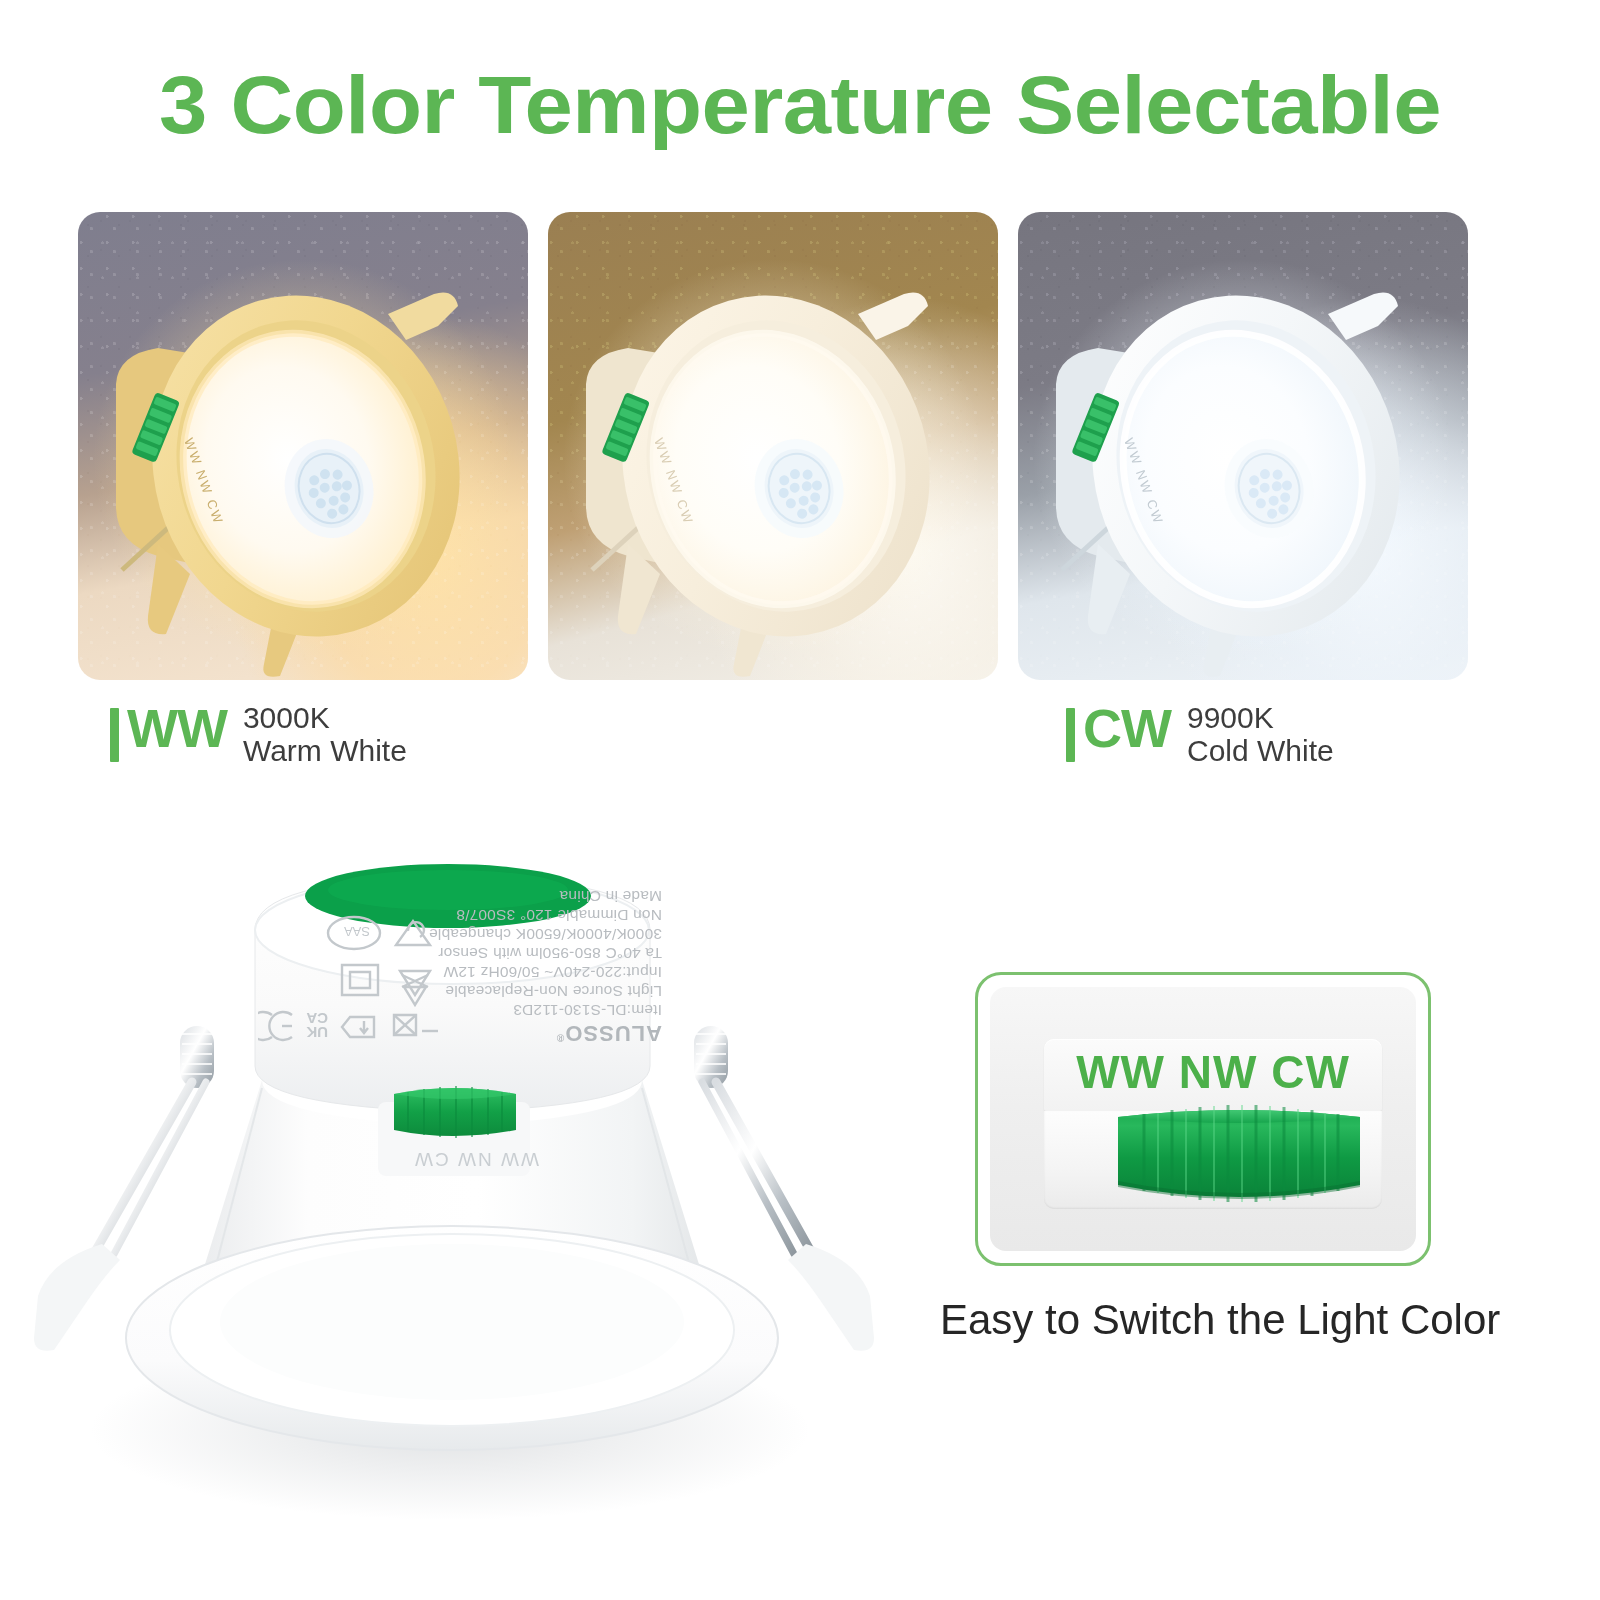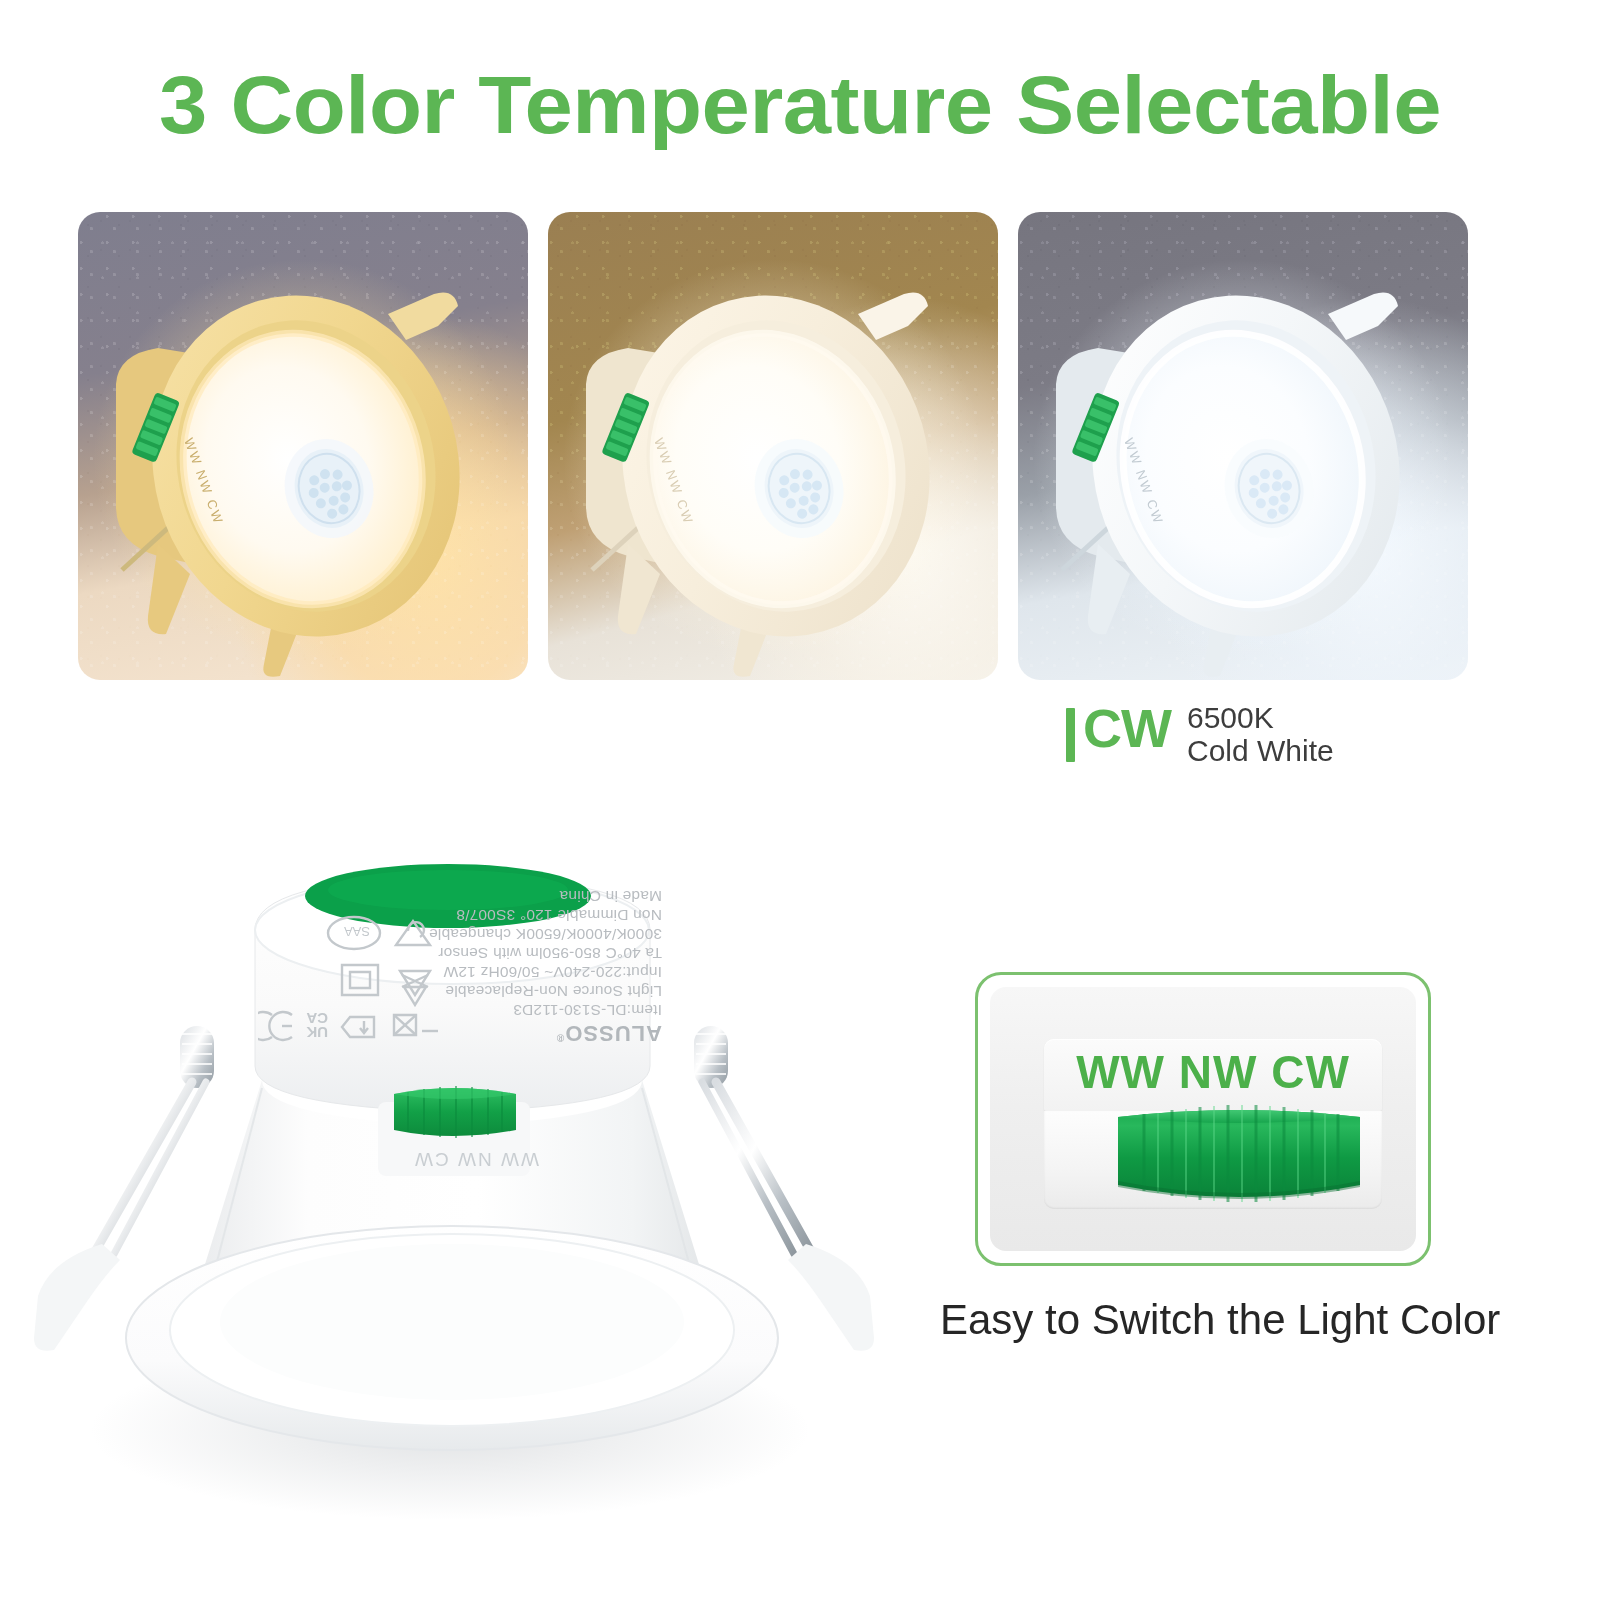--- a/index.html
+++ b/index.html
@@ -360,25 +360,33 @@
               <rect x="2" y="52" width="22" height="8" rx="2"></rect>
             </g>
           </g>
           <text x="96" y="196" fill="#c2cbd2" font-size="13" font-family="Liberation Sans, sans-serif" transform="rotate(70 96 196)" letter-spacing="2">WW  NW  CW</text>
         </svg>
       </div>
     </div>
   </div>
 
   <div class="caps">
+    <div class="cap c0">
+      <div class="bar"></div>
+      <div class="abbr">WW</div>
+      <div class="txt">
+        <div class="k">3000K</div>
+        <div class="n">Warm White</div>
+      </div>
+    </div>
     <div class="cap c2">
       <div class="bar"></div>
       <div class="abbr">CW</div>
       <div class="txt">
-        <div class="k">6500K</div>
+        <div class="k">9900K</div>
         <div class="n">Cold White</div>
       </div>
     </div>
   </div>
 
   <div class="hero">
     <svg viewBox="0 0 930 720">
       <defs>
         <linearGradient id="canG" x1="0" y1="0" x2="0" y2="1">
           <stop offset="0" stop-color="#ffffff"></stop>

